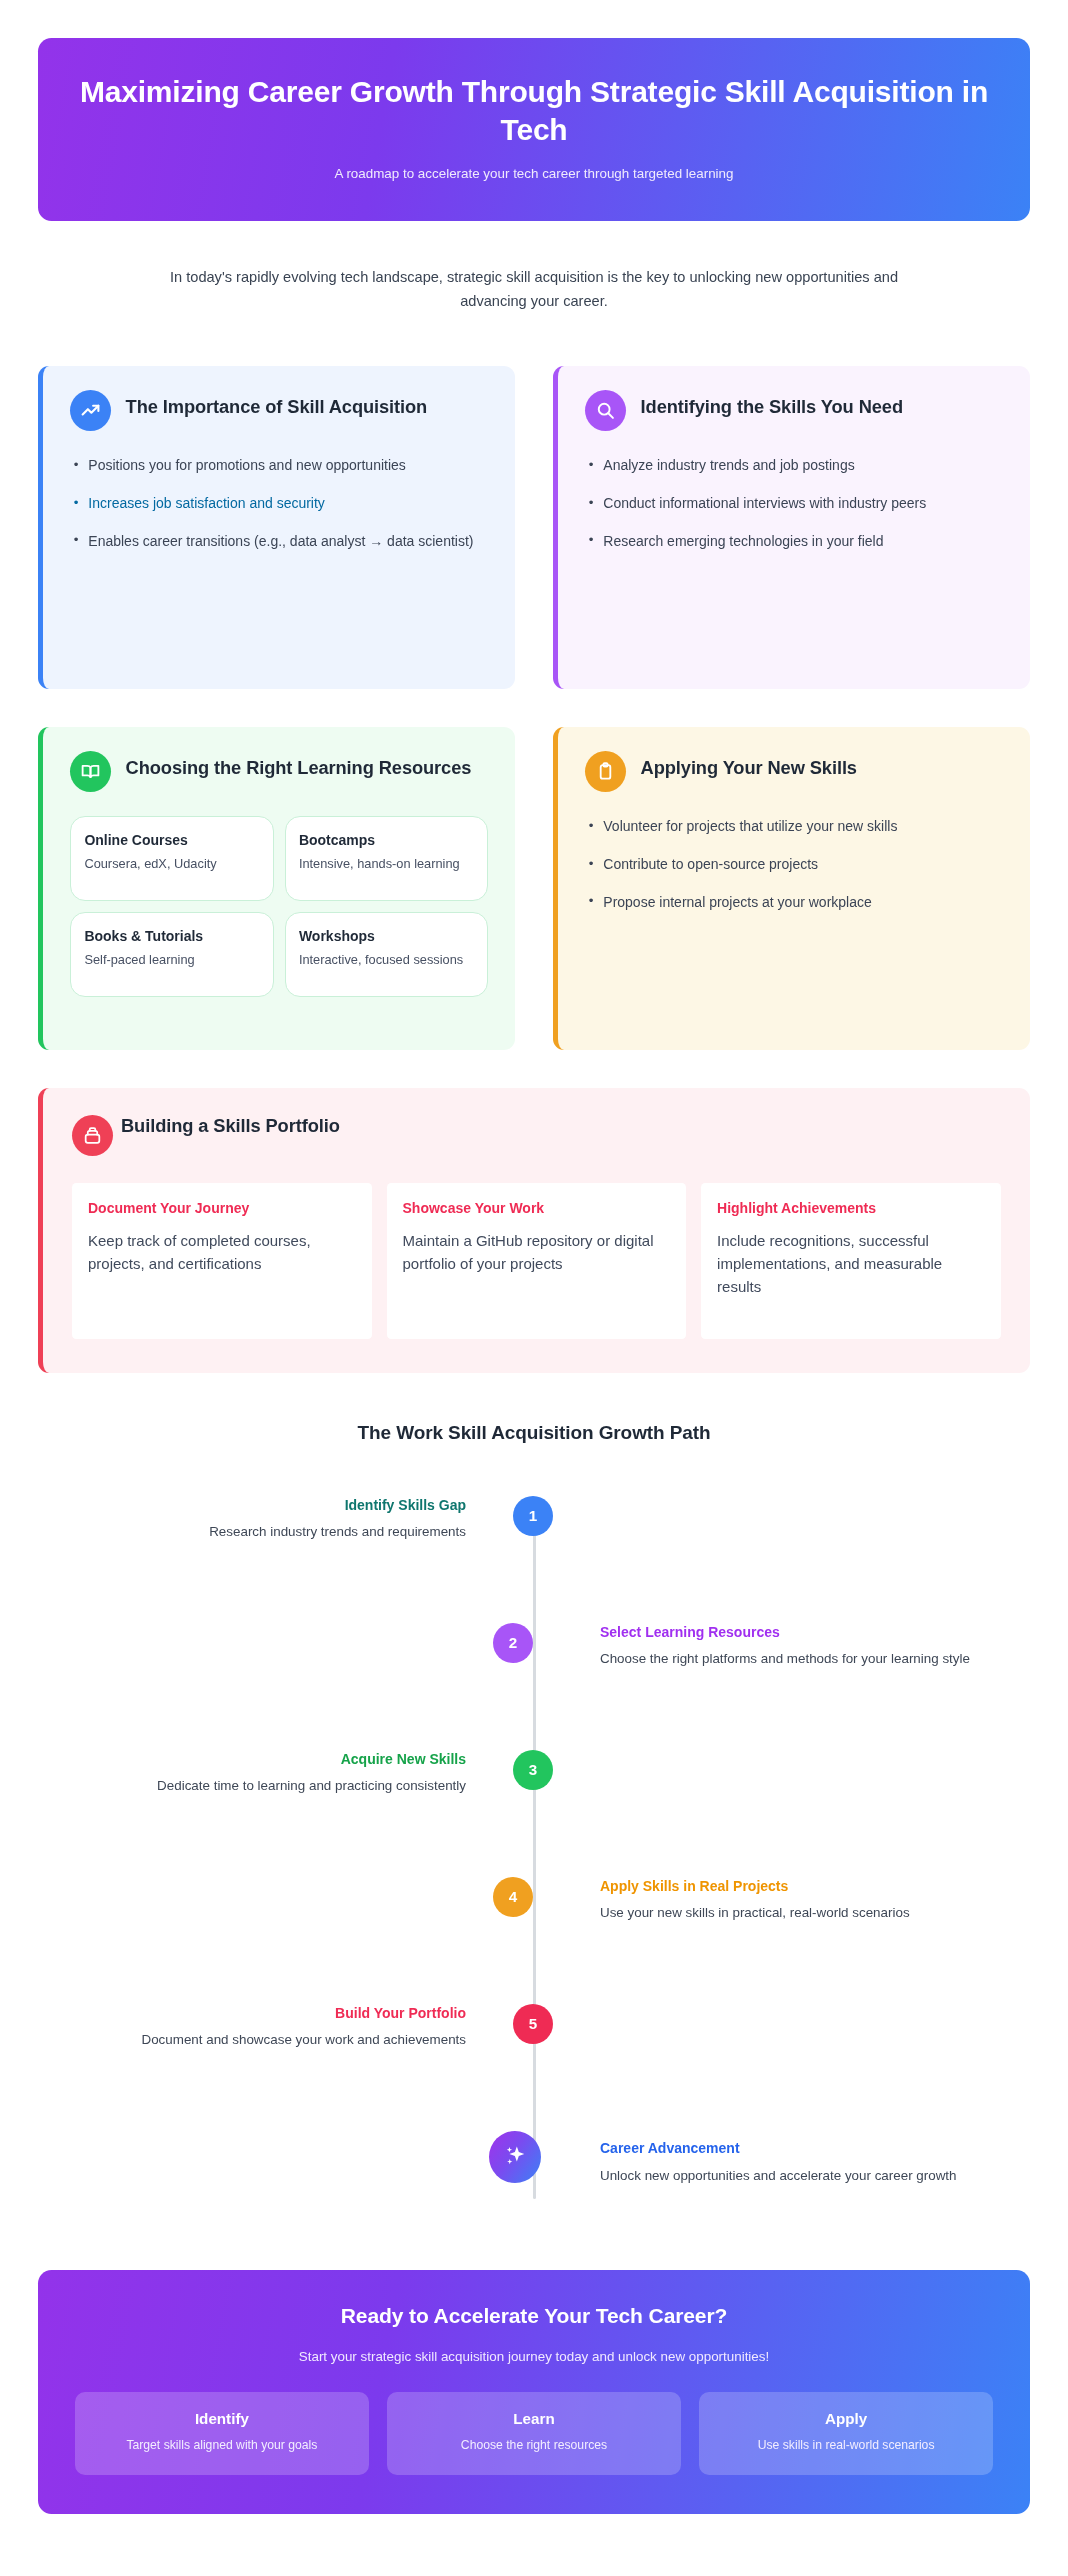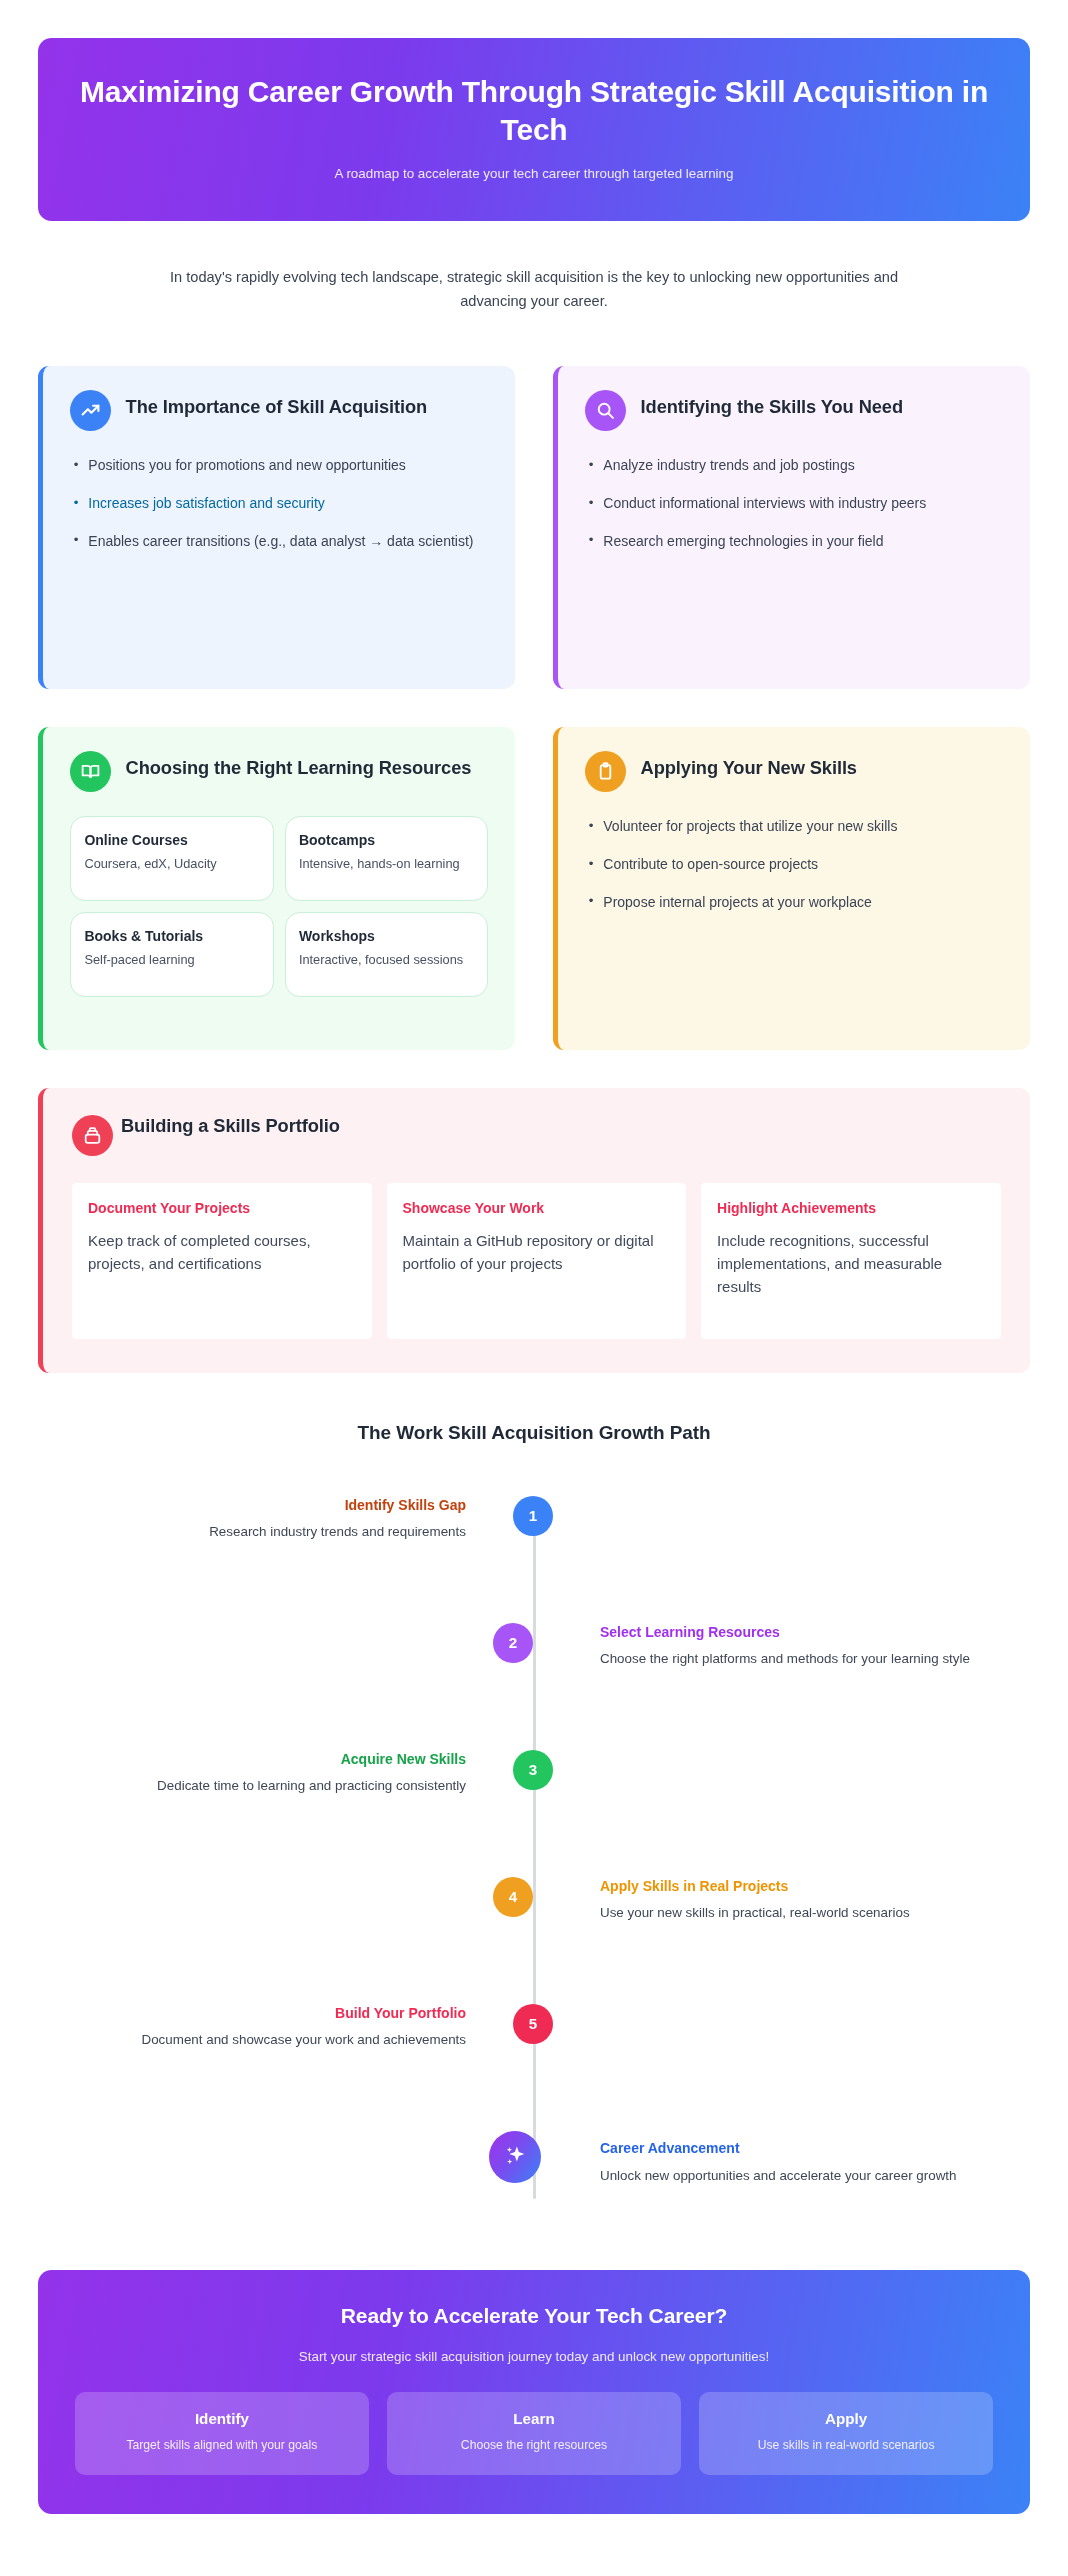--- a/index.html
+++ b/index.html
@@ -407,42 +407,42 @@
         <svg viewBox="0 0 24 24" fill="none" stroke="#fff" stroke-width="2" stroke-linecap="round" stroke-linejoin="round">
           <rect x="4.2" y="11" width="15.6" height="9.4" rx="2.3"></rect>
           <path d="M6.6 11V8.6a2 2 0 0 1 2-2h6.8a2 2 0 0 1 2 2V11"></path>
           <path d="M8.8 6.6V5a1.5 1.5 0 0 1 1.5-1.5h3.4A1.5 1.5 0 0 1 15.2 5v1.6"></path>
         </svg>
       </div>
       <h2 class="portfolio-title">Building a Skills Portfolio</h2>
     </div>
     <div class="port-grid">
       <div class="port-box">
-        <div class="port-name">Document Your Projects</div>
+        <div class="port-name">Document Your Journey</div>
         <div class="port-desc">Keep track of completed courses, projects, and certifications</div>
       </div>
       <div class="port-box">
         <div class="port-name">Showcase Your Work</div>
         <div class="port-desc">Maintain a GitHub repository or digital portfolio of your projects</div>
       </div>
       <div class="port-box">
         <div class="port-name">Highlight Achievements</div>
         <div class="port-desc">Include recognitions, successful implementations, and measurable results</div>
       </div>
     </div>
   </section>
 
   <h2 class="timeline-title">The Work Skill Acquisition Growth Path</h2>
 
   <section class="timeline">
     <div class="timeline-line"></div>
 
     <div class="tl-row">
       <div class="tl-side left">
-        <div class="tl-heading" style="color:#c2410c;">Identify Skills Gap</div>
+        <div class="tl-heading" style="color:#0f766e;">Identify Skills Gap</div>
         <div class="tl-desc">Research industry trends and requirements</div>
       </div>
       <div class="tl-spacer"></div>
       <div class="tl-dot shift-right" style="background:#3b82f6;">1</div>
     </div>
 
     <div class="tl-row">
       <div class="tl-spacer"></div>
       <div class="tl-side right">
         <div class="tl-heading" style="color:#a02ff0;">Select Learning Resources</div>

